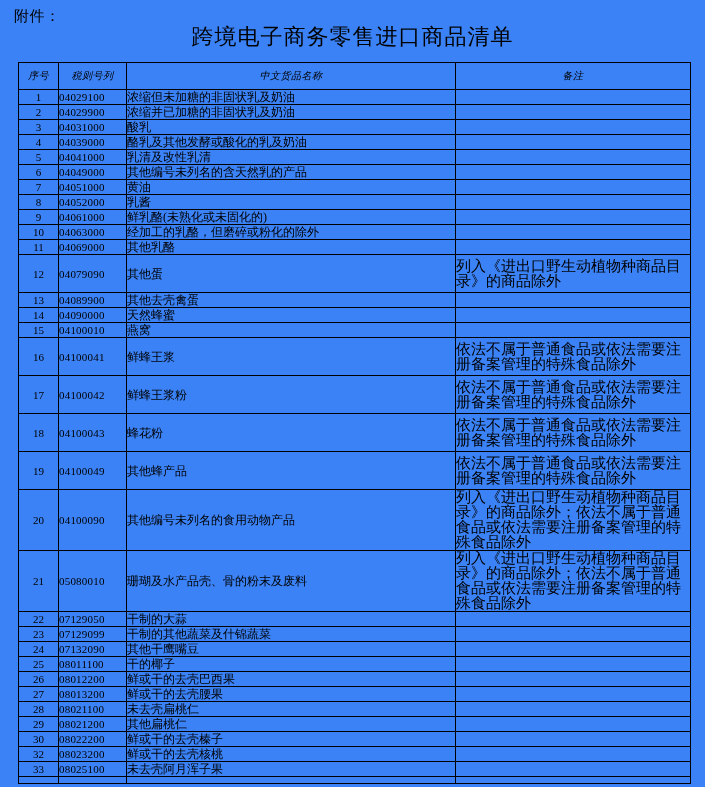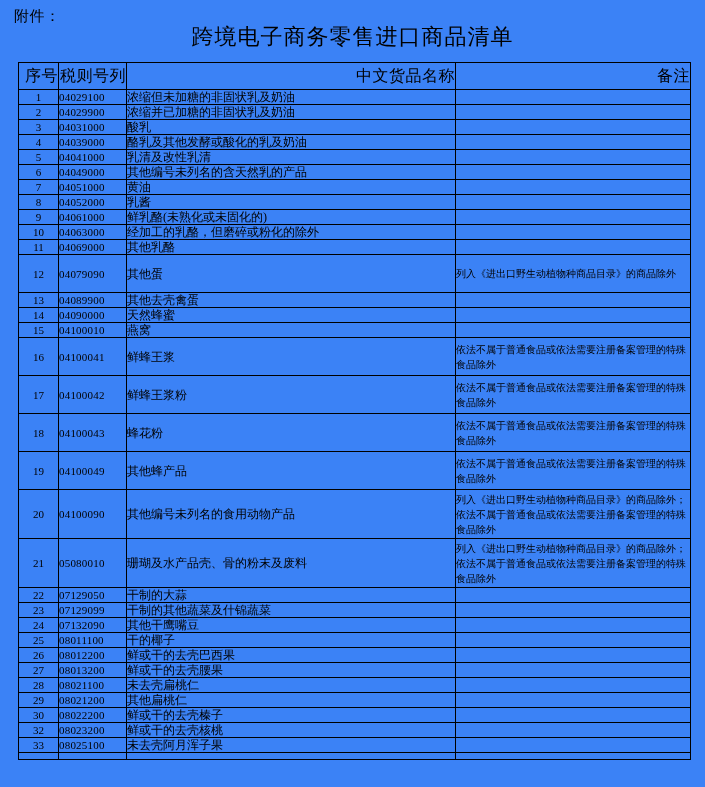--- a/index.html
+++ b/index.html
@@ -59,23 +59,24 @@
 
   table.goods th,
   table.goods td {
     border: 1px solid #000000;
     padding: 0;
     vertical-align: middle;
     font-weight: normal;
   }
   table.goods thead th {
     height: 26px;
-    font-size: 16px;
-    text-align: right;
+    font-size: 10px;
+    text-align: center;
     letter-spacing: 0.5px;
+    font-style: italic;
   }
   td.seq {
     text-align: center;
     font-size: 11px;
     font-family: "Liberation Serif", serif;
   }
   td.code {
     font-size: 11px;
     letter-spacing: 0.2px;
     font-family: "Liberation Serif", serif;
@@ -84,21 +85,21 @@
     text-align: left;
     padding-left: 3px;
     font-size: 12px;
     line-height: 14px;
     margin-left: 20px;
   }
   td.remark {
     text-align: left;
     padding-left: 2px;
     padding-right: 1px;
-    font-size: 10px;
+    font-size: 15px;
     line-height: 15px;
   }
   tr.h1 td { height: 14px; }
   tr.h2 td { height: 37px; }
   tr.h3 td { height: 48px; font-family: Liberation Serif, serif; }
   tr.hp td { height: 6px; }
 </style>
 </head>
 <body>
 

